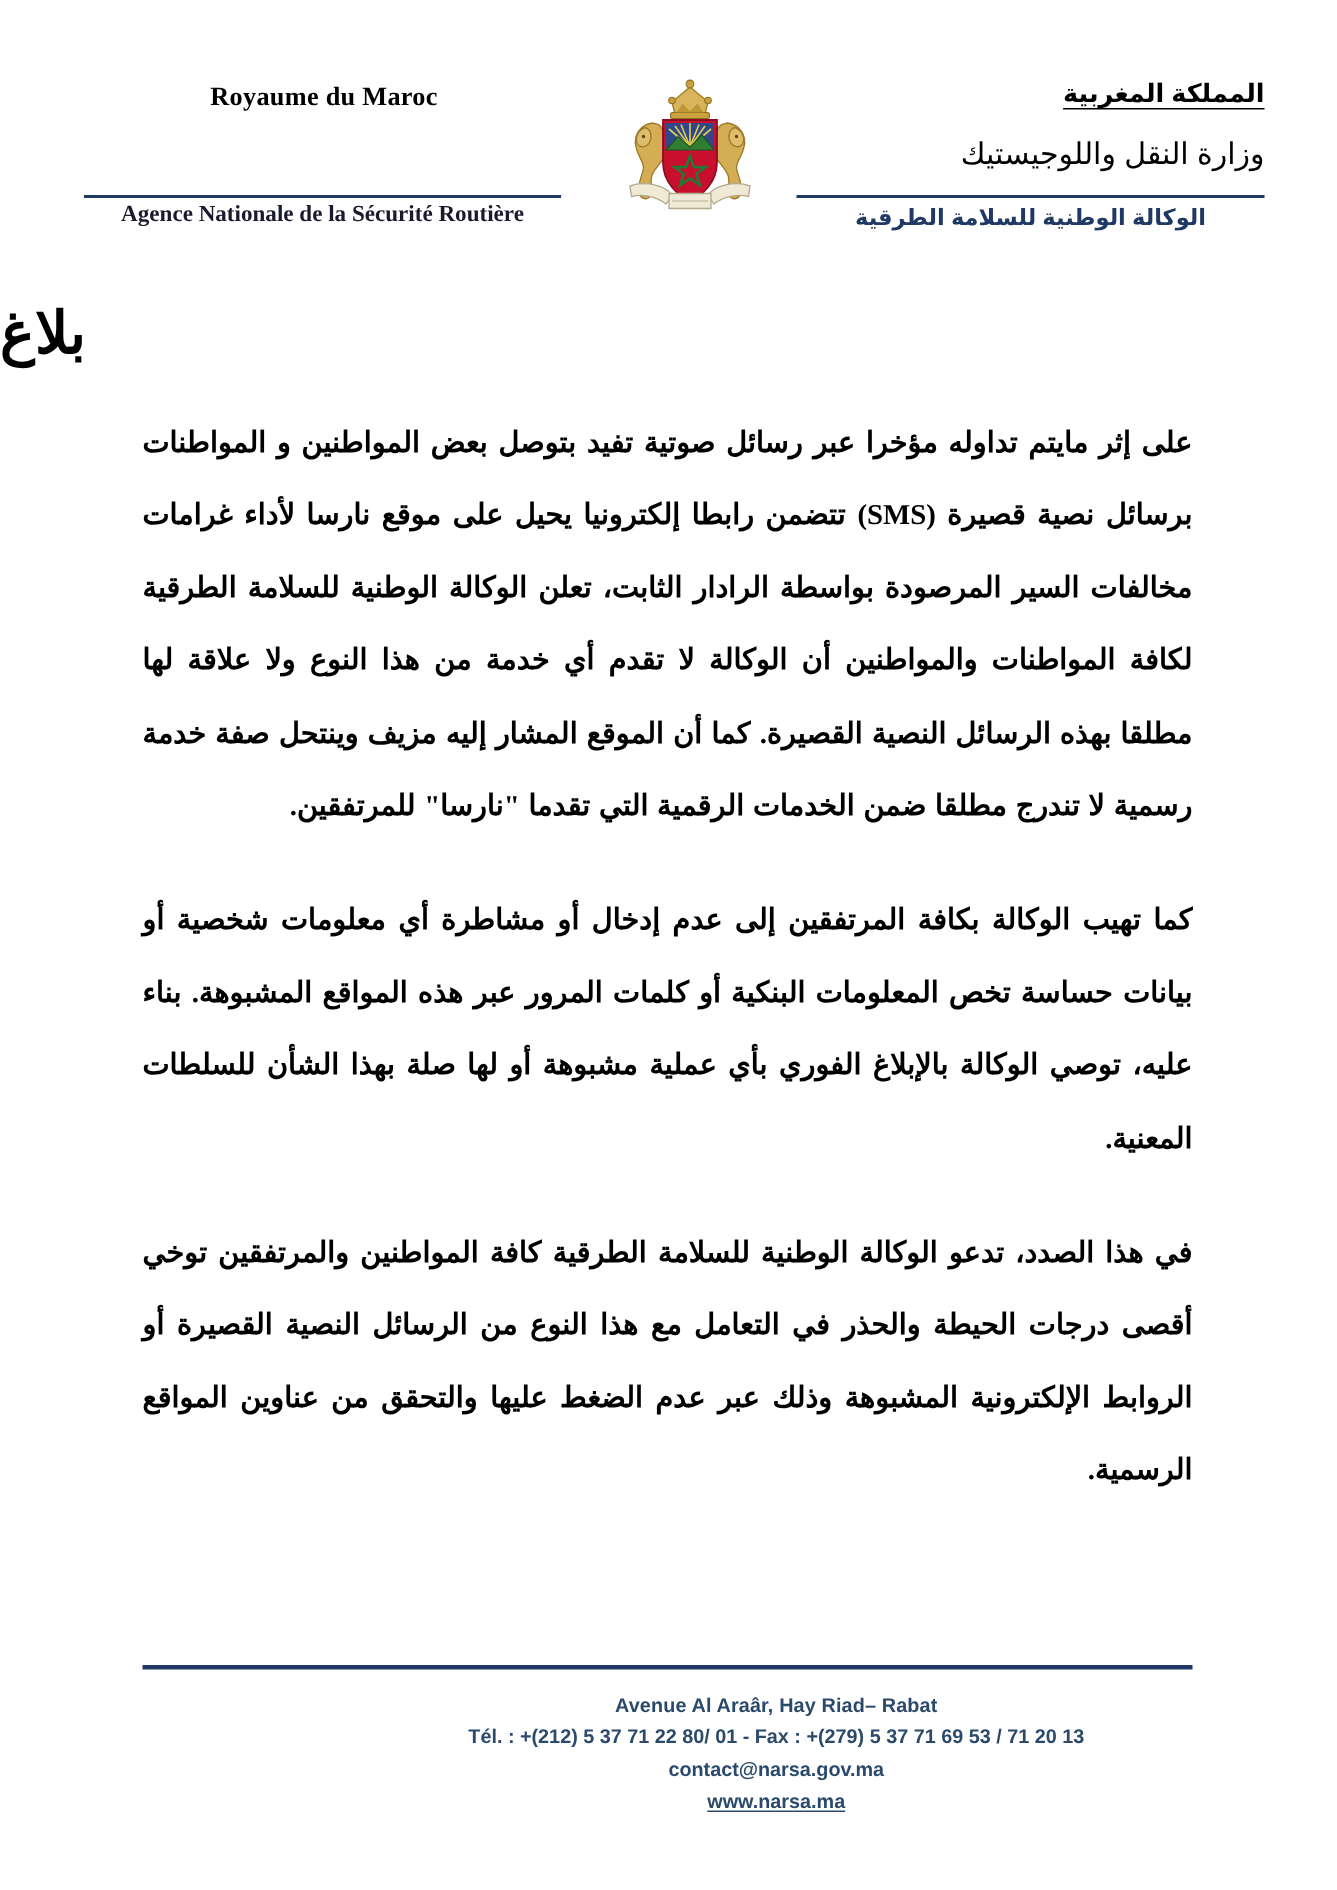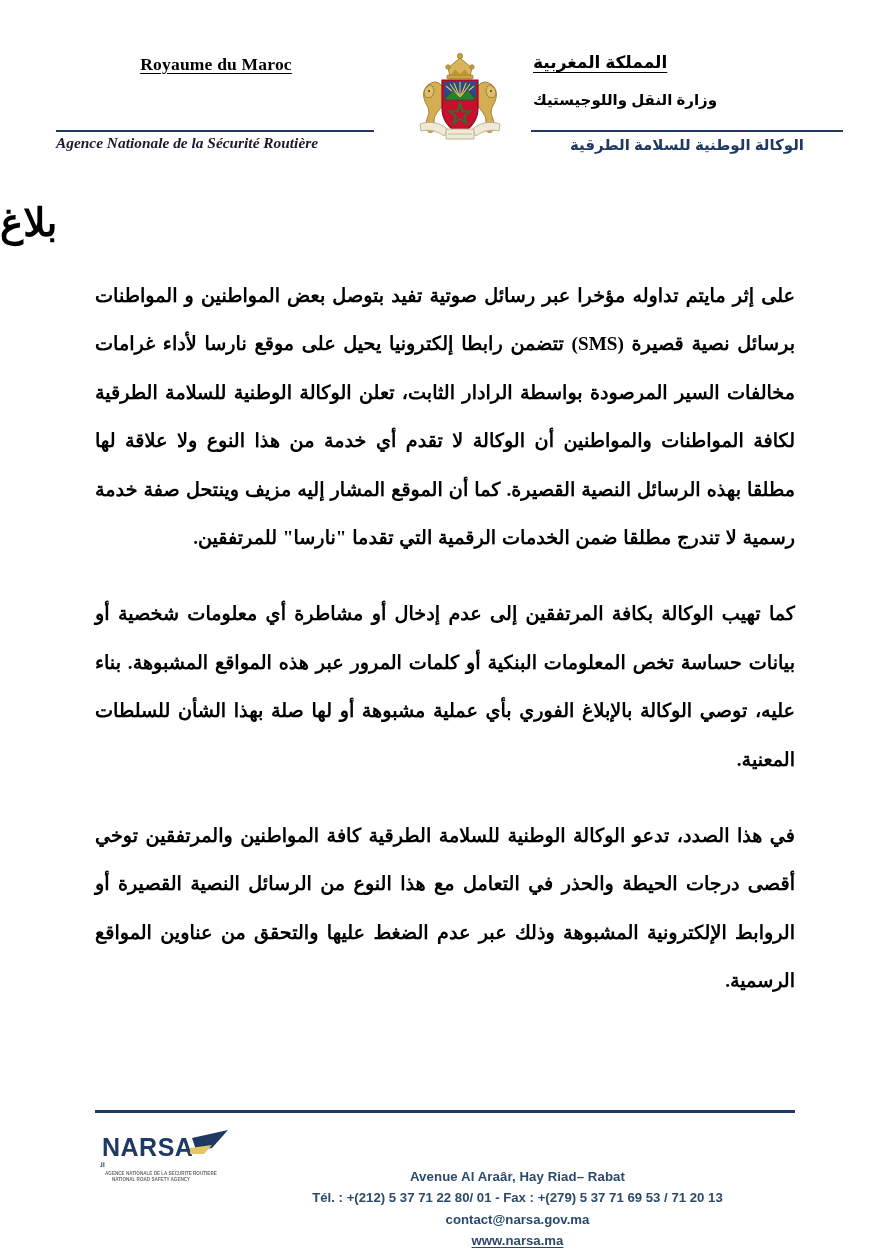--- a/index.html
+++ b/index.html
@@ -32,50 +32,49 @@
     left: 56px;
     top: 0;
     width: 320px;
     text-align: center;
   }
   .header-right {
     position: absolute;
     right: 48px;
     top: 0;
     width: 310px;
-    text-align: left;
+    text-align: right;
     direction: rtl;
   }
   .kingdom-fr {
     font-size: 17.5px;
     font-weight: bold;
     letter-spacing: .2px;
-    text-decoration: underline;
     text-underline-offset: 3px;
     margin: 10px 0 0 0;
     line-height: 1.2;
   }
   .ministry-fr {
     font-size: 14.6px;
     font-weight: bold;
     line-height: 1.38;
     margin: 10px 14px 0 14px;
   }
   .kingdom-ar {
     font-size: 17px;
     font-weight: bold;
     text-decoration: underline;
     text-underline-offset: 4px;
     margin: 8px 0 0 0;
     line-height: 1.3;
     font-family: "Liberation Sans", "DejaVu Sans", sans-serif;
   }
   .ministry-ar {
-    font-size: 15px;
-    font-weight: bold;
+    font-size: 20px;
+    font-weight: normal;
     margin: 16px 0 0 0;
     line-height: 1.3;
     font-family: "Liberation Sans", "DejaVu Sans", sans-serif;
   }
   .rule-left {
     position: absolute;
     left: 56px;
     top: 86px;
     width: 318px;
     height: 0;
@@ -87,24 +86,24 @@
     top: 86px;
     width: 312px;
     height: 0;
     border-top: 2px solid #1f3864;
   }
   .agency-fr {
     position: absolute;
     left: 56px;
     top: 90px;
     width: 318px;
+    text-align: center;
     font-size: 15.4px;
     font-weight: bold;
     color: #1a1a2e;
-    font-style: italic;
   }
   .agency-ar {
     position: absolute;
     right: 48px;
     top: 92px;
     width: 312px;
     text-align: center;
     font-size: 15px;
     font-weight: bold;
     color: #1f3864;
@@ -185,21 +184,21 @@
     left: 150px;
     top: 8px;
     width: 545px;
     text-align: center;
     font-family: "Liberation Sans", "DejaVu Sans", sans-serif;
     color: #2b4a6b;
     font-size: 13.2px;
     font-weight: bold;
     line-height: 1.62;
   }
-  .footer-contact .addr { letter-spacing: .1px; margin-top: 40px; }
+  .footer-contact .addr { letter-spacing: .1px; }
   .footer-contact .web {
     text-decoration: underline;
     text-underline-offset: 2px;
   }
 </style>
 </head>
 <body>
 
 <div class="page">
 
@@ -280,32 +279,20 @@
   <div class="body-wrap">
     <p class="para p1">على إثر مايتم تداوله مؤخرا عبر رسائل صوتية تفيد بتوصل بعض المواطنين و المواطنات برسائل نصية قصيرة (SMS)  تتضمن  رابطا إلكترونيا يحيل على موقع نارسا لأداء غرامات مخالفات السير المرصودة بواسطة  الرادار الثابت، تعلن الوكالة الوطنية للسلامة الطرقية لكافة المواطنات والمواطنين أن الوكالة  لا تقدم أي خدمة من هذا النوع ولا علاقة لها مطلقا بهذه الرسائل النصية القصيرة. كما أن الموقع المشار إليه مزيف وينتحل صفة خدمة رسمية لا تندرج مطلقا  ضمن الخدمات الرقمية التي تقدما "نارسا" للمرتفقين.</p>
     <p class="para p3">كما تهيب الوكالة بكافة المرتفقين إلى عدم إدخال أو مشاطرة أي معلومات شخصية أو بيانات حساسة تخص المعلومات البنكية أو كلمات المرور عبر هذه المواقع المشبوهة. بناء عليه، توصي الوكالة بالإبلاغ الفوري بأي عملية مشبوهة أو لها صلة بهذا الشأن للسلطات المعنية.</p>
     <p class="para p2">في هذا الصدد، تدعو الوكالة الوطنية للسلامة الطرقية كافة المواطنين والمرتفقين توخي أقصى درجات الحيطة والحذر في التعامل مع هذا النوع من الرسائل النصية القصيرة أو الروابط الإلكترونية المشبوهة وذلك عبر عدم الضغط عليها والتحقق من عناوين المواقع الرسمية.</p>
   </div>
 
   <div class="footer-rule"></div>
 
   <div class="footer">
 
-    <div class="footer-logo">
-      <svg viewBox="0 0 135 62" width="135" height="62" aria-hidden="true">
-        <text x="2" y="28" font-family="Liberation Sans, DejaVu Sans, sans-serif" font-size="25" font-weight="bold" fill="#1f3864" letter-spacing="0.5">NARSA</text>
-
-        <text x="5" y="39" font-family="Liberation Sans, DejaVu Sans, sans-serif" font-size="6.2" font-weight="bold" fill="#3a5a80" direction="rtl">الوكالة الوطنية للسلامة الطرقية</text>
-        <text x="5" y="46.5" font-family="Liberation Sans, DejaVu Sans, sans-serif" font-size="4.6" font-weight="bold" fill="#6b6b6b">AGENCE NATIONALE DE LA SECURITE ROUTIERE</text>
-        <text x="12" y="53" font-family="Liberation Sans, DejaVu Sans, sans-serif" font-size="4.6" font-weight="bold" fill="#6b6b6b">NATIONAL ROAD SAFETY AGENCY</text>
-
-        <path d="M92 10 L128 2 L112 20 L96 22 Z" fill="#1f3864"></path>
-        <path d="M90 20 L112 17 L104 26 L90 26 Z" fill="#e3c766"></path>
-      </svg>
-    </div>
 
     <div class="footer-contact">
       <div class="addr">Avenue Al Araâr, Hay Riad– Rabat</div>
       <div>Tél. : +(212) 5 37 71 22 80/ 01  -   Fax : +(279) 5 37 71 69 53 / 71 20 13</div>
       <div>contact@narsa.gov.ma</div>
       <div class="web">www.narsa.ma</div>
     </div>
   </div>
 
 </div>

